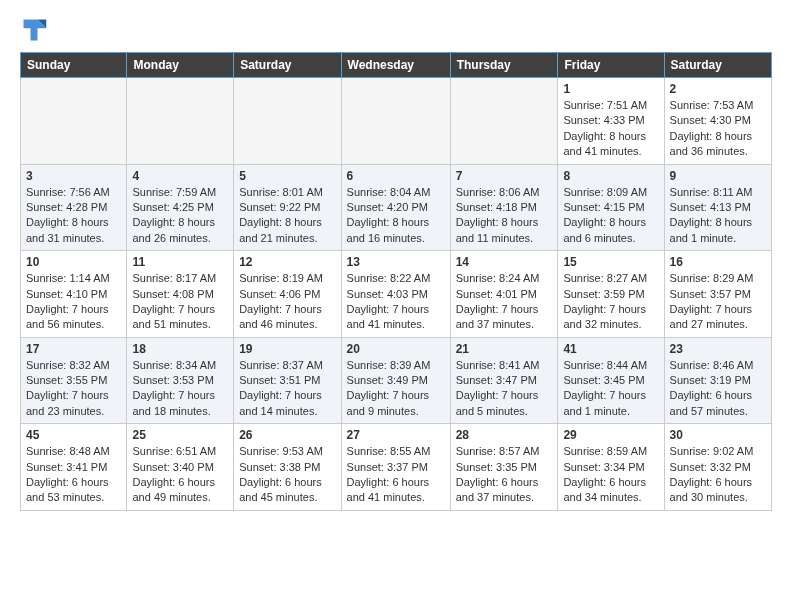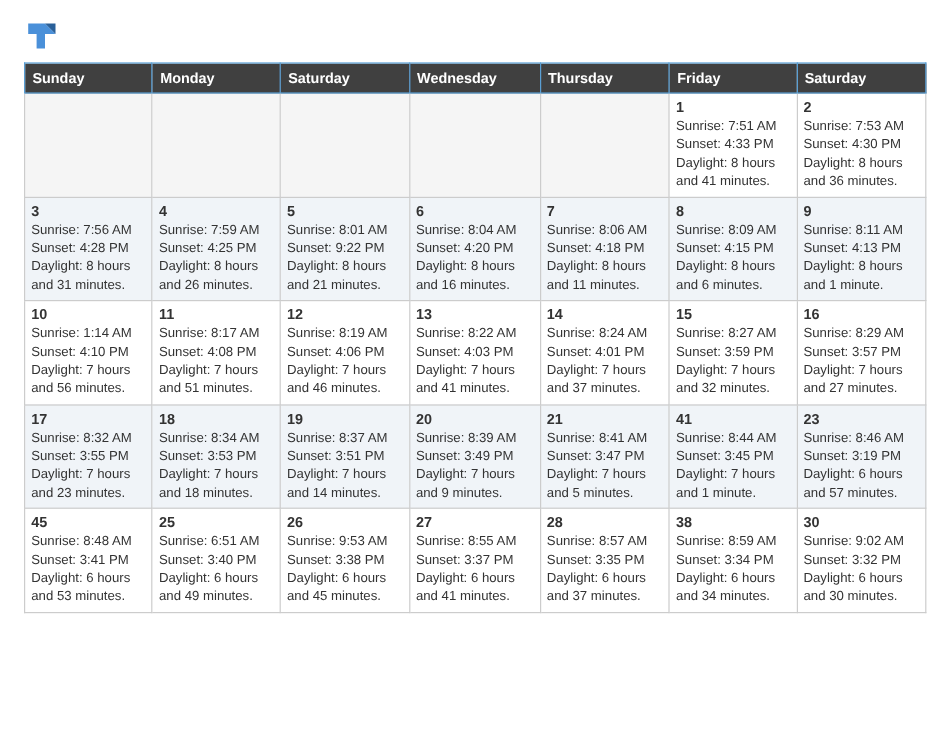--- a/index.html
+++ b/index.html
@@ -303,21 +303,21 @@
 Sunset: 3:37 PM
 Daylight: 6 hours and 41 minutes.</div>
           </td>
           <td>
             <span class="day-num">28</span>
             <div class="day-info">Sunrise: 8:57 AM
 Sunset: 3:35 PM
 Daylight: 6 hours and 37 minutes.</div>
           </td>
           <td>
-            <span class="day-num">38</span>
+            <span class="day-num">29</span>
             <div class="day-info">Sunrise: 8:59 AM
 Sunset: 3:34 PM
 Daylight: 6 hours and 34 minutes.</div>
           </td>
           <td>
             <span class="day-num">30</span>
             <div class="day-info">Sunrise: 9:02 AM
 Sunset: 3:32 PM
 Daylight: 6 hours and 30 minutes.</div>
           </td>

